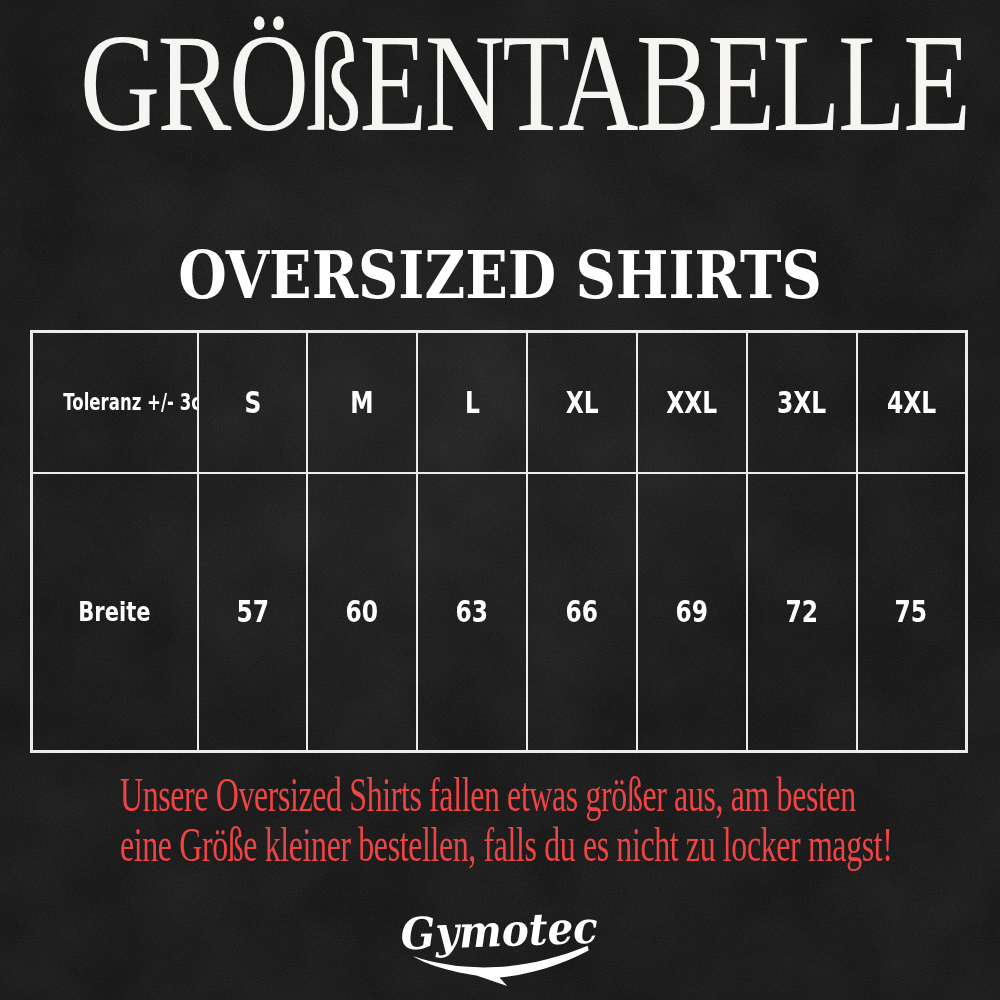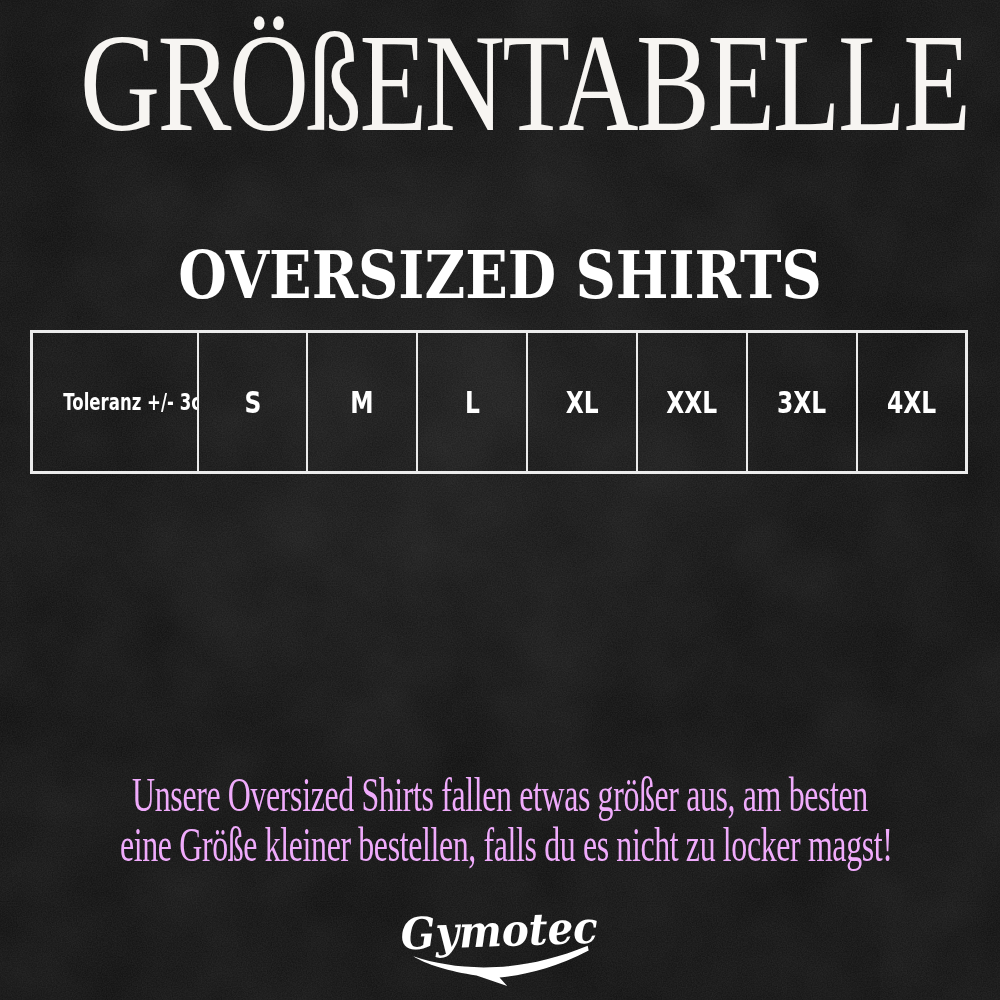--- a/index.html
+++ b/index.html
@@ -108,25 +108,24 @@
   .t-label { font-size: 27px; }
   .t-num   { font-size: 30px; }
 
   
   .note {
     position: absolute;
     top: 770px;
     left: 0;
     width: 1000px;
     margin: 0;
-    text-align: center;
     font-family: "Liberation Serif", serif;
     font-size: 42px;
     line-height: 50px;
-    color: #f0abfc;
+    color: #ef4444;
   }
   .note .line {
     display: block;
     white-space: nowrap;
     letter-spacing: -0.5px;
     transform: scale(0.76, 1.14);
     transform-origin: 50% 50%;
   }
 
   
@@ -195,20 +194,30 @@
         <th><span class="cnd t-size">S</span></th>
         <th><span class="cnd t-size">M</span></th>
         <th><span class="cnd t-size">L</span></th>
         <th><span class="cnd t-size">XL</span></th>
         <th><span class="cnd t-size">XXL</span></th>
         <th><span class="cnd t-size">3XL</span></th>
         <th><span class="cnd t-size">4XL</span></th>
       </tr>
     </thead>
     <tbody>
+      <tr>
+        <th><span class="cnd t-label">Breite</span></th>
+        <td><span class="cnd t-num">57</span></td>
+        <td><span class="cnd t-num">60</span></td>
+        <td><span class="cnd t-num">63</span></td>
+        <td><span class="cnd t-num">66</span></td>
+        <td><span class="cnd t-num">69</span></td>
+        <td><span class="cnd t-num">72</span></td>
+        <td><span class="cnd t-num">75</span></td>
+      </tr>
     </tbody>
   </table>
 
   <p class="note">
     <span class="line">Unsere Oversized Shirts fallen etwas größer aus, am besten</span>
     <span class="line">eine Größe kleiner bestellen, falls du es nicht zu locker magst!</span>
   </p>
 
   <div class="logo">
     <span class="logo-text">Gymotec</span>

